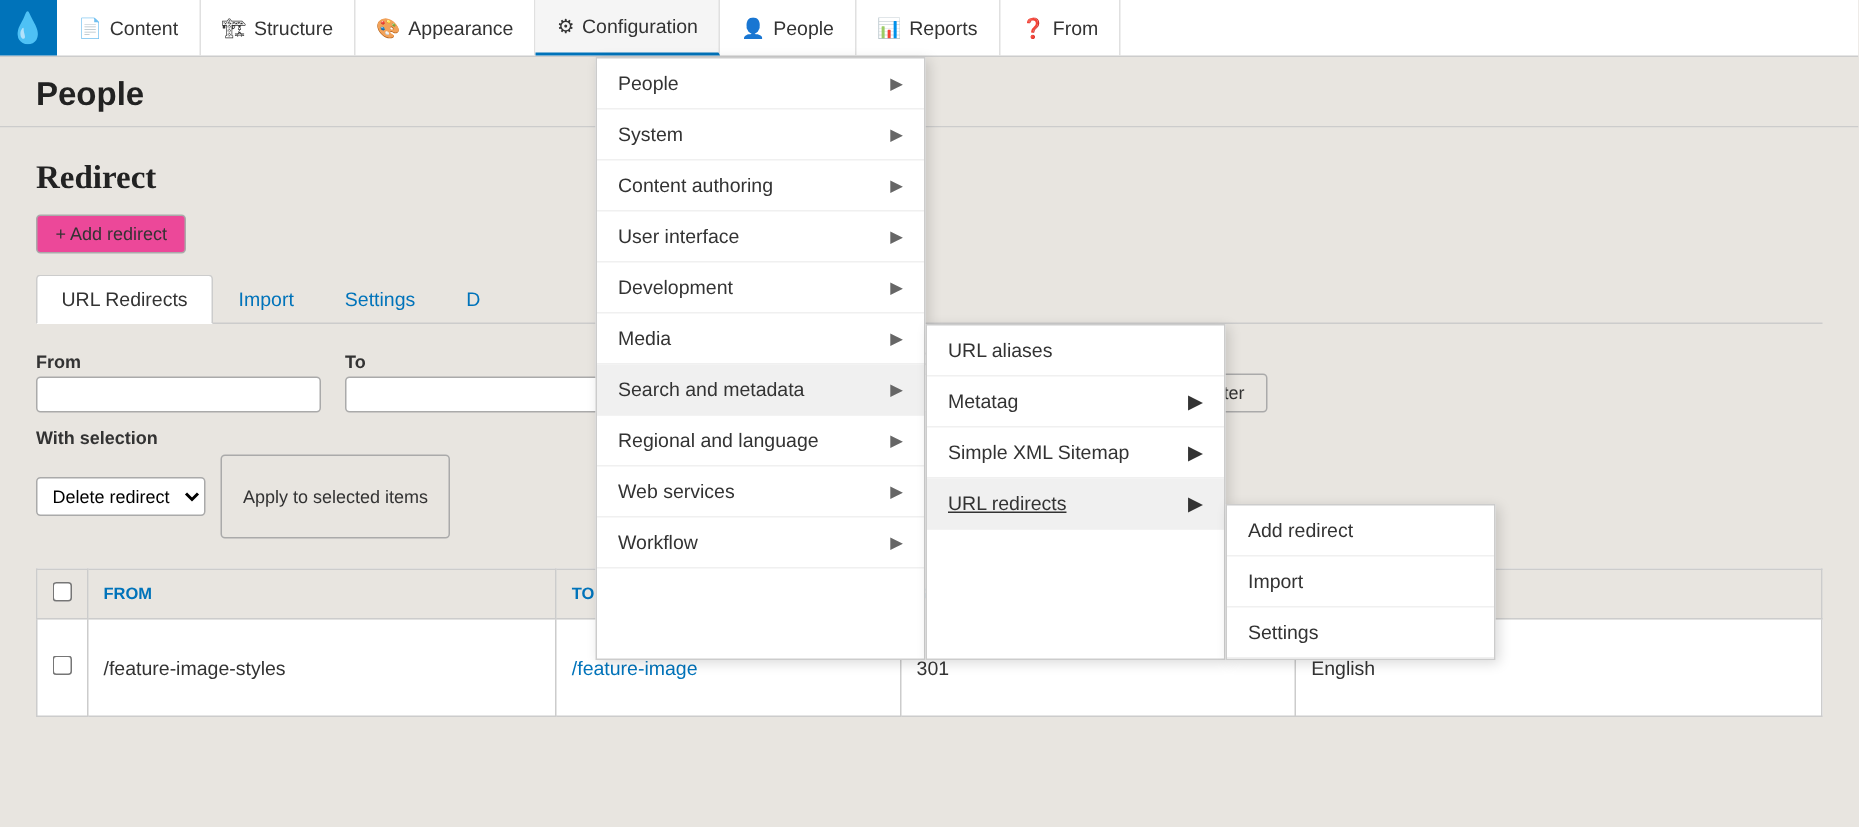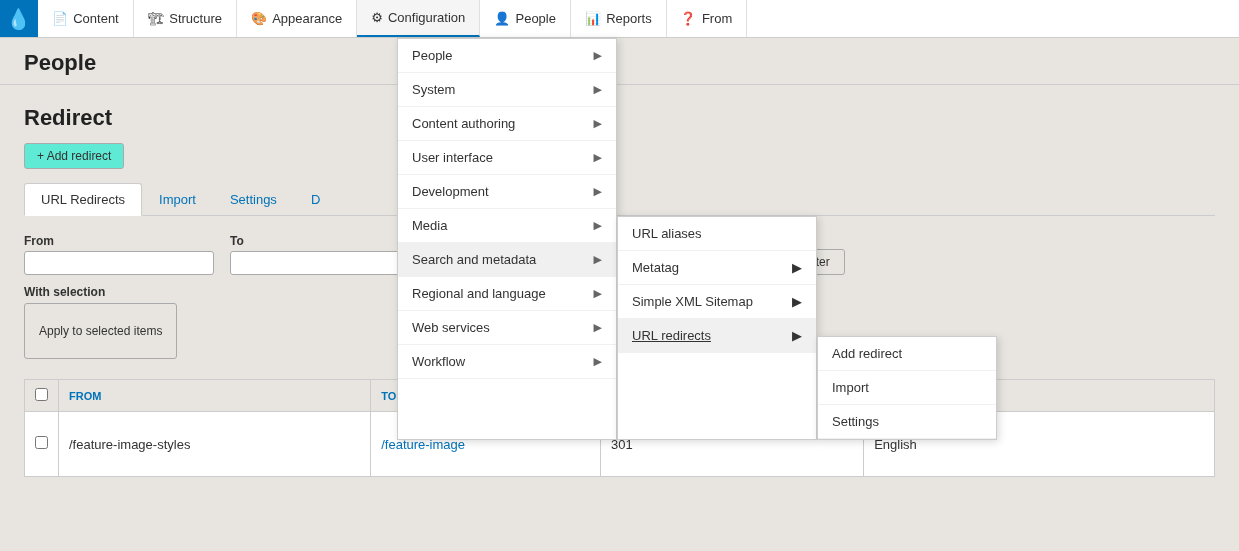--- a/index.html
+++ b/index.html
@@ -41,23 +41,24 @@
     .page-content {
       padding: 20px 24px;
       background: #e8e5e0;
       min-height: 200px;
     }
     .page-title {
       font-size: 22px;
       font-weight: bold;
       color: #222;
       margin-bottom: 12px;
+      font-family: Liberation Serif, serif;
     }
     .add-redirect-btn {
-      background: #5eead4;
+      background: #ec4899;
       border: 1px solid #aaa;
       border-radius: 3px;
       padding: 5px 12px;
       font-size: 12px;
       cursor: pointer;
       color: #333;
       margin-bottom: 14px;
       display: inline-flex;
       align-items: center;
       gap: 4px;
@@ -412,20 +413,23 @@
       <div class="filter-group">
         <label>Original language</label>
         <select>
           <option>– Any –</option>
         </select>
       </div>
       <button class="filter-btn">Filter</button>
     </div>
     <div class="with-selection-label">With selection</div>
     <div class="selection-row">
+      <select class="delete-select">
+        <option>Delete redirect</option>
+      </select>
       <button class="apply-btn">Apply to selected items</button>
     </div>
   </div>
 
   
   <table class="redirect-table">
     <thead>
       <tr>
         <th style="width:30px;">
           <input type="checkbox" style="">

